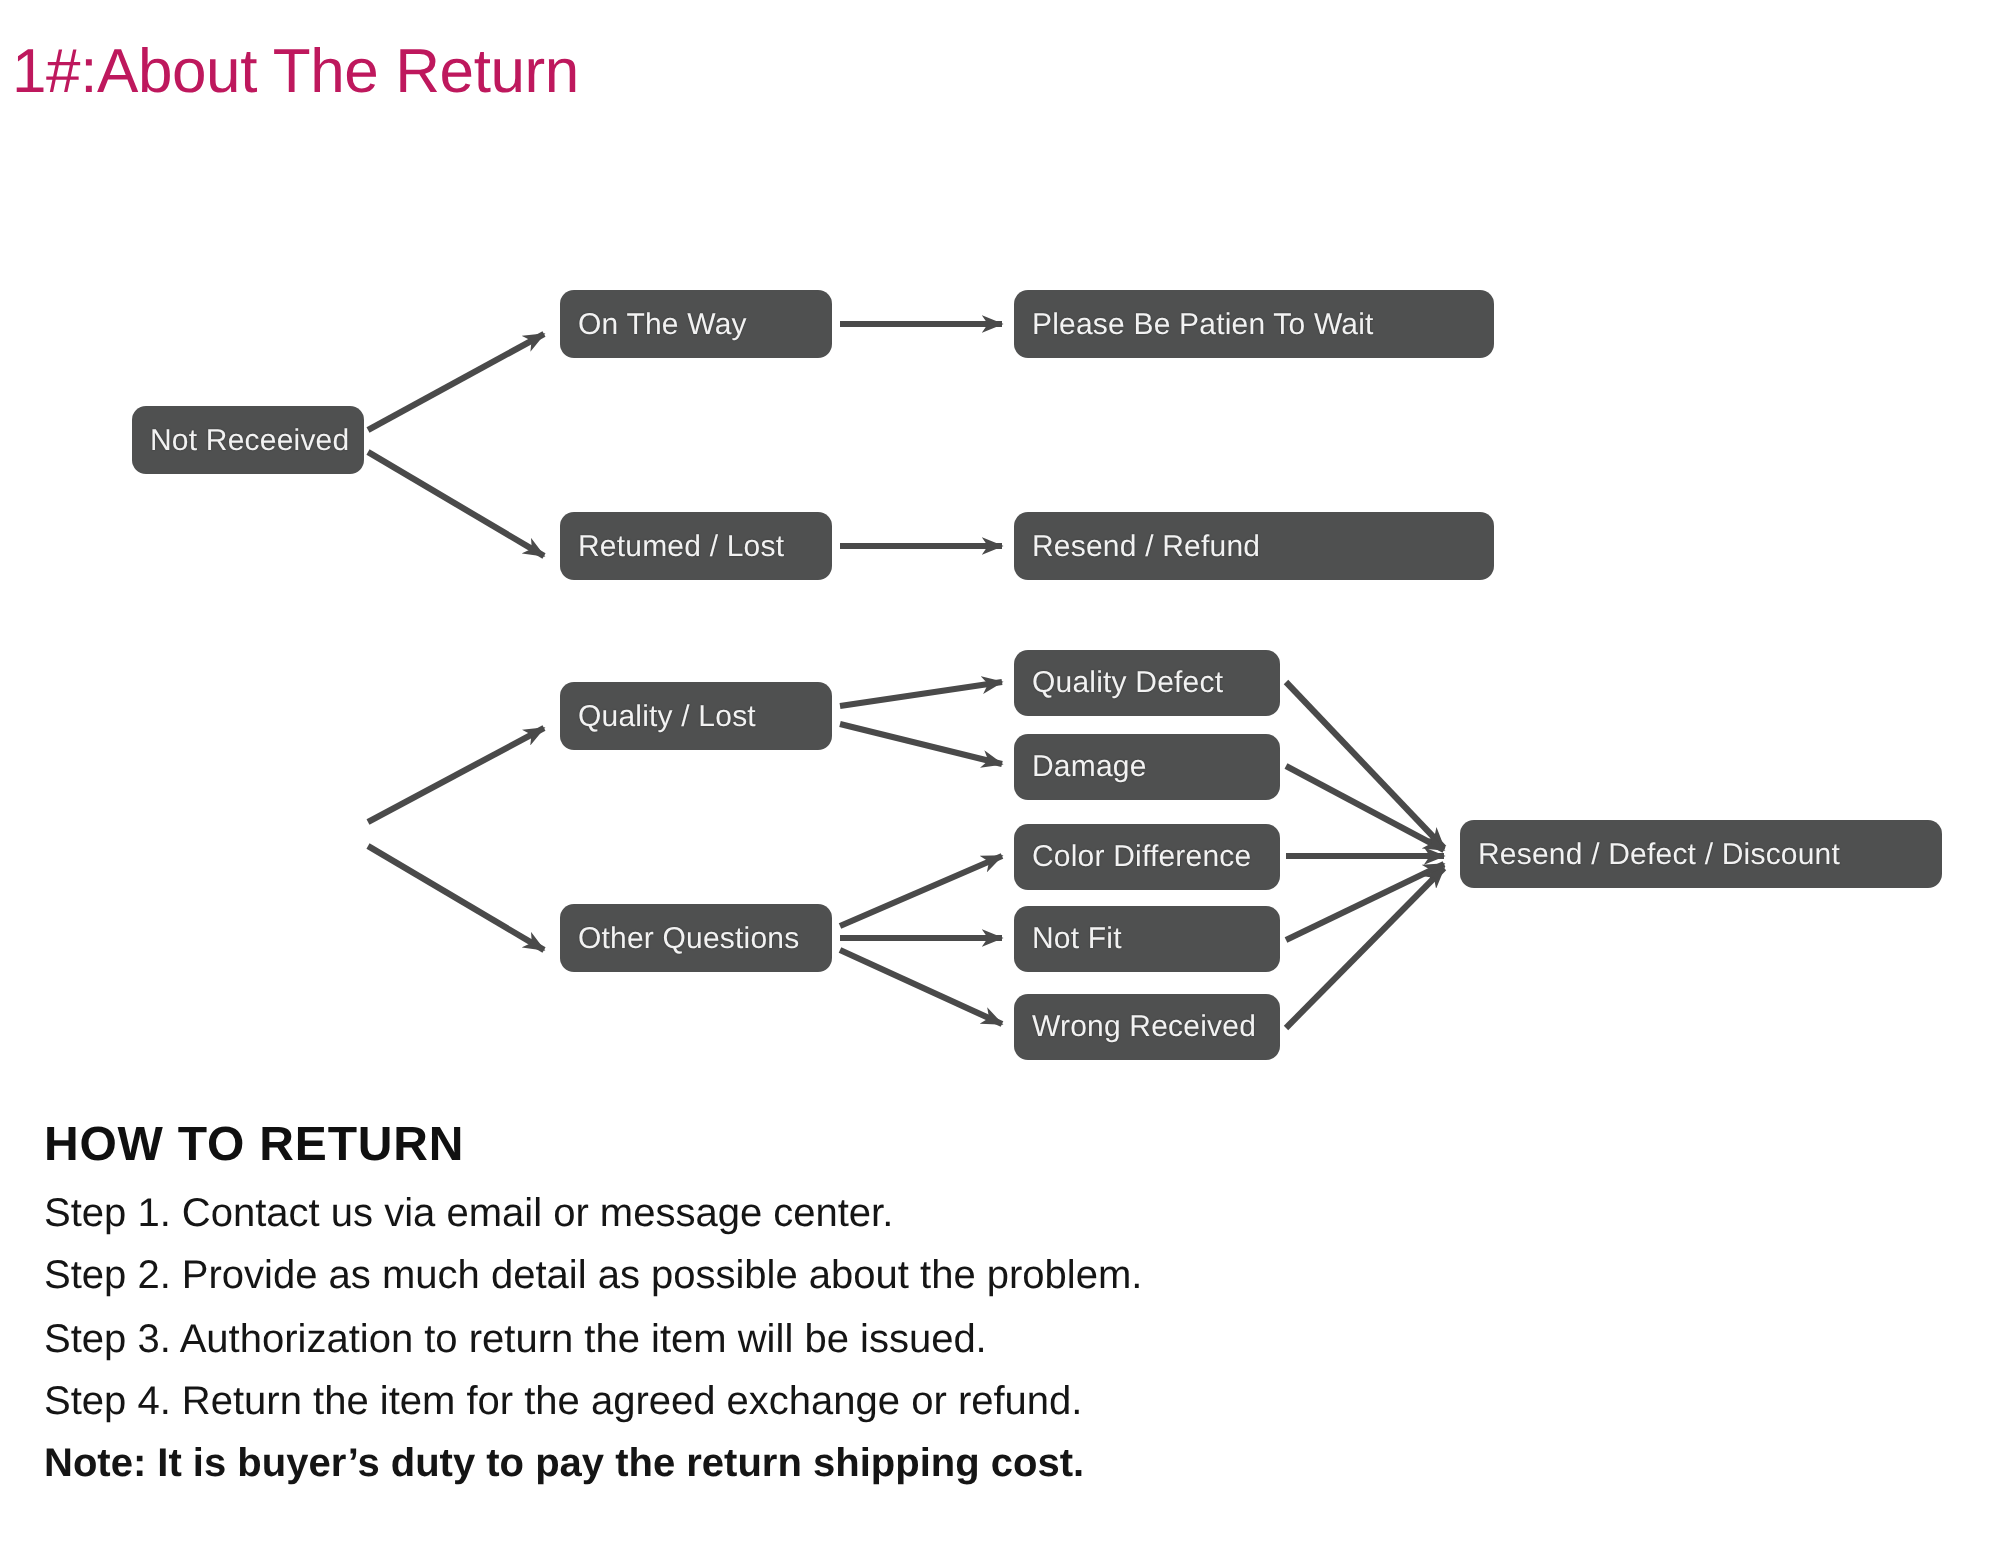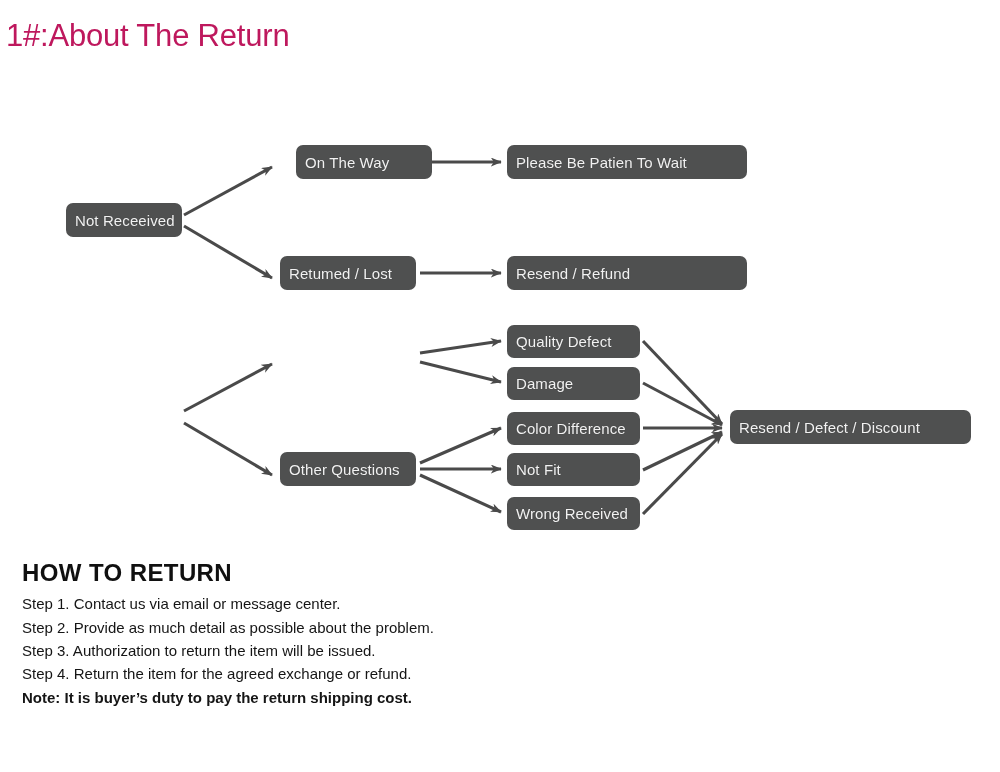--- a/index.html
+++ b/index.html
@@ -68,21 +68,21 @@
   }
   #howto-heading {
     font-size: 24px;
     font-weight: bold;
     letter-spacing: 0.4px;
     color: #101010;
     margin: 0 0 7px 0;
     line-height: 1.05;
   }
   .howto-step {
-    font-size: 15px;
+    font-size: 20px;
     font-weight: 400;
     color: #151515;
     line-height: 1.56;
     white-space: nowrap;
   }
   .howto-step.is-note {
     font-weight: bold;
   }
 </style>
 </head>
@@ -115,24 +115,25 @@
 
       <line x1="643" y1="231" x2="722" y2="314"></line>
       <line x1="643" y1="273" x2="722" y2="315"></line>
       <line x1="643" y1="318" x2="722" y2="318"></line>
       <line x1="643" y1="360" x2="722" y2="322"></line>
       <line x1="643" y1="404" x2="722" y2="324"></line>
     </g>
   </svg>
 
   <div class="flow-node" style="left: 66px; top: 93px; width: 116px; height: 34px;">Not Receeived</div>
-  <div class="flow-node" style="left: 280px; top: 35px; width: 136px; height: 34px; margin-left: 16px;">On The Way</div>
+  <div class="flow-node" style="left: 280px; top: 35px; width: 136px; height: 34px;">On The Way</div>
   <div class="flow-node" style="left: 280px; top: 146px; width: 136px; height: 34px;">Retumed / Lost</div>
   <div class="flow-node" style="left: 507px; top: 35px; width: 240px; height: 34px; text-align: center;">Please Be Patien To Wait</div>
   <div class="flow-node" style="left: 507px; top: 146px; width: 240px; height: 34px;">Resend / Refund</div>
+  <div class="flow-node" style="left: 280px; top: 231px; width: 136px; height: 34px;">Quality / Lost</div>
   <div class="flow-node" style="left: 280px; top: 342px; width: 136px; height: 34px;">Other Questions</div>
   <div class="flow-node" style="left: 507px; top: 215px; width: 133px; height: 33px;">Quality Defect</div>
   <div class="flow-node" style="left: 507px; top: 257px; width: 133px; height: 33px;">Damage</div>
   <div class="flow-node" style="left: 507px; top: 302px; width: 133px; height: 33px;">Color Difference</div>
   <div class="flow-node" style="left: 507px; top: 343px; width: 133px; height: 33px;">Not Fit</div>
   <div class="flow-node" style="left: 507px; top: 387px; width: 133px; height: 33px;">Wrong Received</div>
   <div class="flow-node" style="left: 730px; top: 300px; width: 241px; height: 34px;">Resend / Defect / Discount</div>
 </div>
 
 <div id="howto-block">

